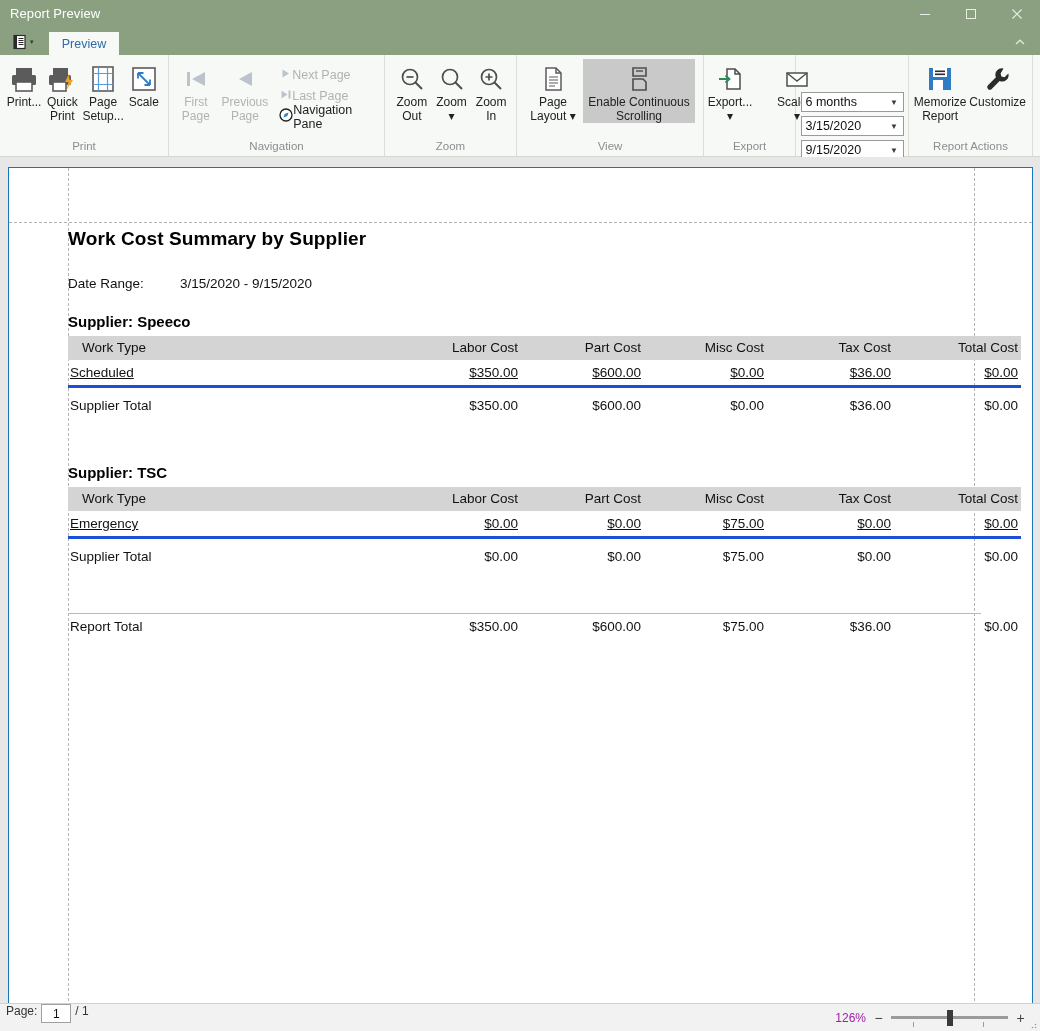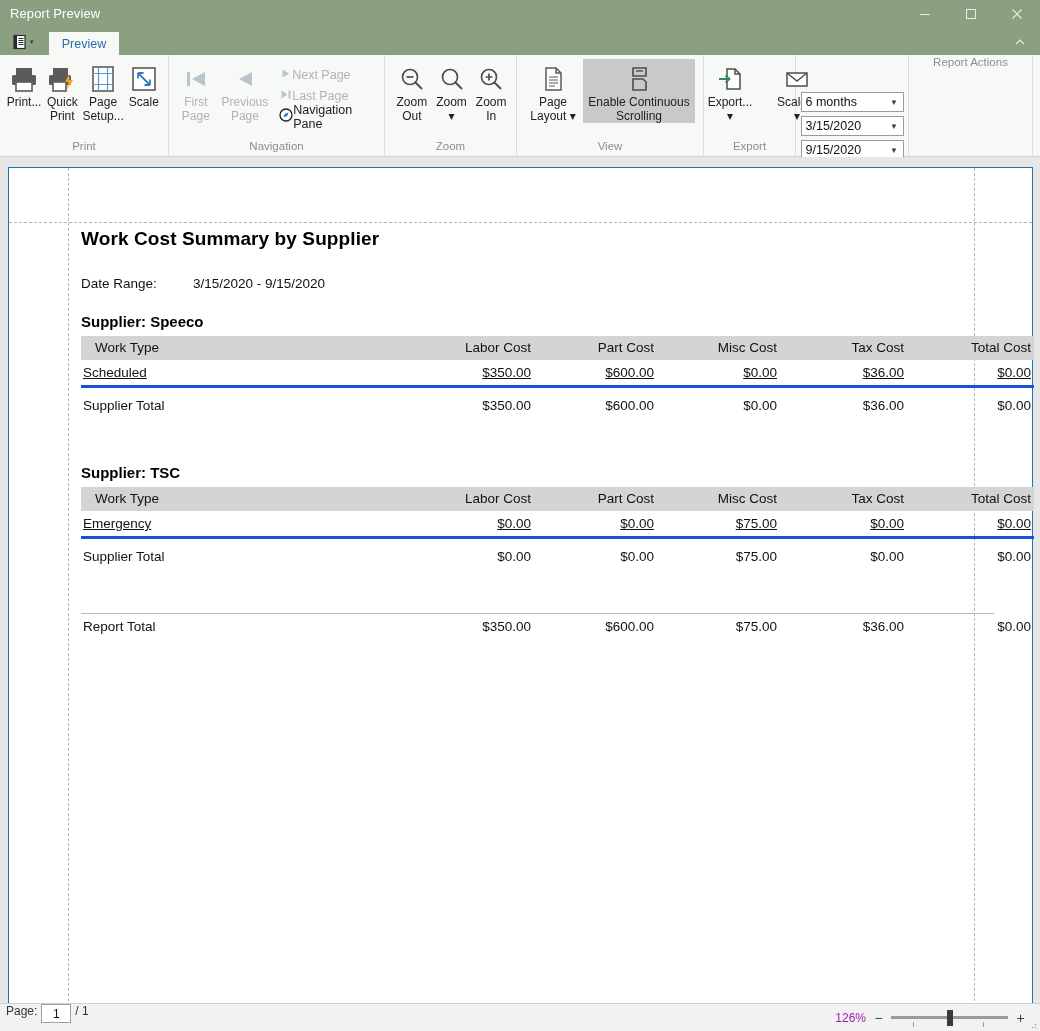--- a/index.html
+++ b/index.html
@@ -148,21 +148,21 @@
     left: 8px; top: 10px;
     width: 1025px; height: 900px;
     background: #ffffff;
     border: 1px solid #1a76b8;
     box-sizing: border-box;
   }
   .mguide { position: absolute; pointer-events: none; }
   .mguide.v { top: 0; bottom: 0; width: 0; border-left: 1px dashed #b4b4b4; }
   .mguide.h { left: 0; right: 0; height: 0; border-top: 1px dashed #b4b4b4; }
 
-  .report { position: absolute; left: 59px; top: 60px; right: 50px; margin-left: 13px; }
+  .report { position: absolute; left: 59px; top: 60px; right: 50px; }
 
   .rtitle { font-size: 19px; font-weight: bold; color: #000; letter-spacing: .1px; }
   .rdate { margin-top: 26px; font-size: 13.5px; color: #111; display: flex; }
   .rdate .k { width: 112px; }
   .rdate .v { }
 
   .supplier { margin-top: 22px; font-size: 15px; font-weight: bold; color: #000; }
 
   table.rt { width: 913px; border-collapse: collapse; margin-top: 6px; table-layout: fixed; }
   table.rt th {
@@ -478,20 +478,44 @@
         </div>
         <div class="combo">
           <span class="cv">9/15/2020</span>
           <span class="carr">▼</span>
         </div>
       </div>
       <div class="glabel">Report Data</div>
     </div>
 
     <div class="group" style="width:123px;border-right:1px solid #dcdfd8;">
+      <div class="gbody" style="padding-left:3px;">
+        <div class="bigbtn" style="width:58px;">
+          <span class="ic">
+            <svg width="30" height="30" viewBox="0 0 30 30">
+              <rect x="4" y="4" width="22" height="22" fill="#2e7cc4"></rect>
+              <rect x="8" y="4" width="14" height="9" fill="#ffffff"></rect>
+              <rect x="10" y="6.5" width="10" height="1.6" fill="#2b2b2b"></rect>
+              <rect x="10" y="9.5" width="10" height="1.6" fill="#2b2b2b"></rect>
+              <rect x="8" y="16" width="14" height="10" fill="#ffffff"></rect>
+              <rect x="18" y="16" width="4" height="10" fill="#2e7cc4"></rect>
+            </svg>
+          </span>
+          <span class="lbl">Memorize
+Report</span>
+        </div>
+        <div class="bigbtn" style="width:58px;">
+          <span class="ic">
+            <svg width="30" height="30" viewBox="0 0 30 30">
+              <path d="M20.5 4.5 a6.5 6.5 0 0 0 -7.6 8.8 L5 21.2 a2.6 2.6 0 0 0 3.7 3.7 l7.9 -7.9 a6.5 6.5 0 0 0 8.8 -7.6 l-3.9 3.9 -3.1 -0.8 -0.8 -3.1 Z" fill="#2b2b2b"></path>
+            </svg>
+          </span>
+          <span class="lbl">Customize</span>
+        </div>
+      </div>
       <div class="glabel">Report Actions</div>
     </div>
 
     <div style="flex:1;"></div>
   </div>
 
   <div class="canvas">
     <div class="page">
       <div class="mguide v" style="left:59px;"></div>
       <div class="mguide v" style="left:965px;"></div>

